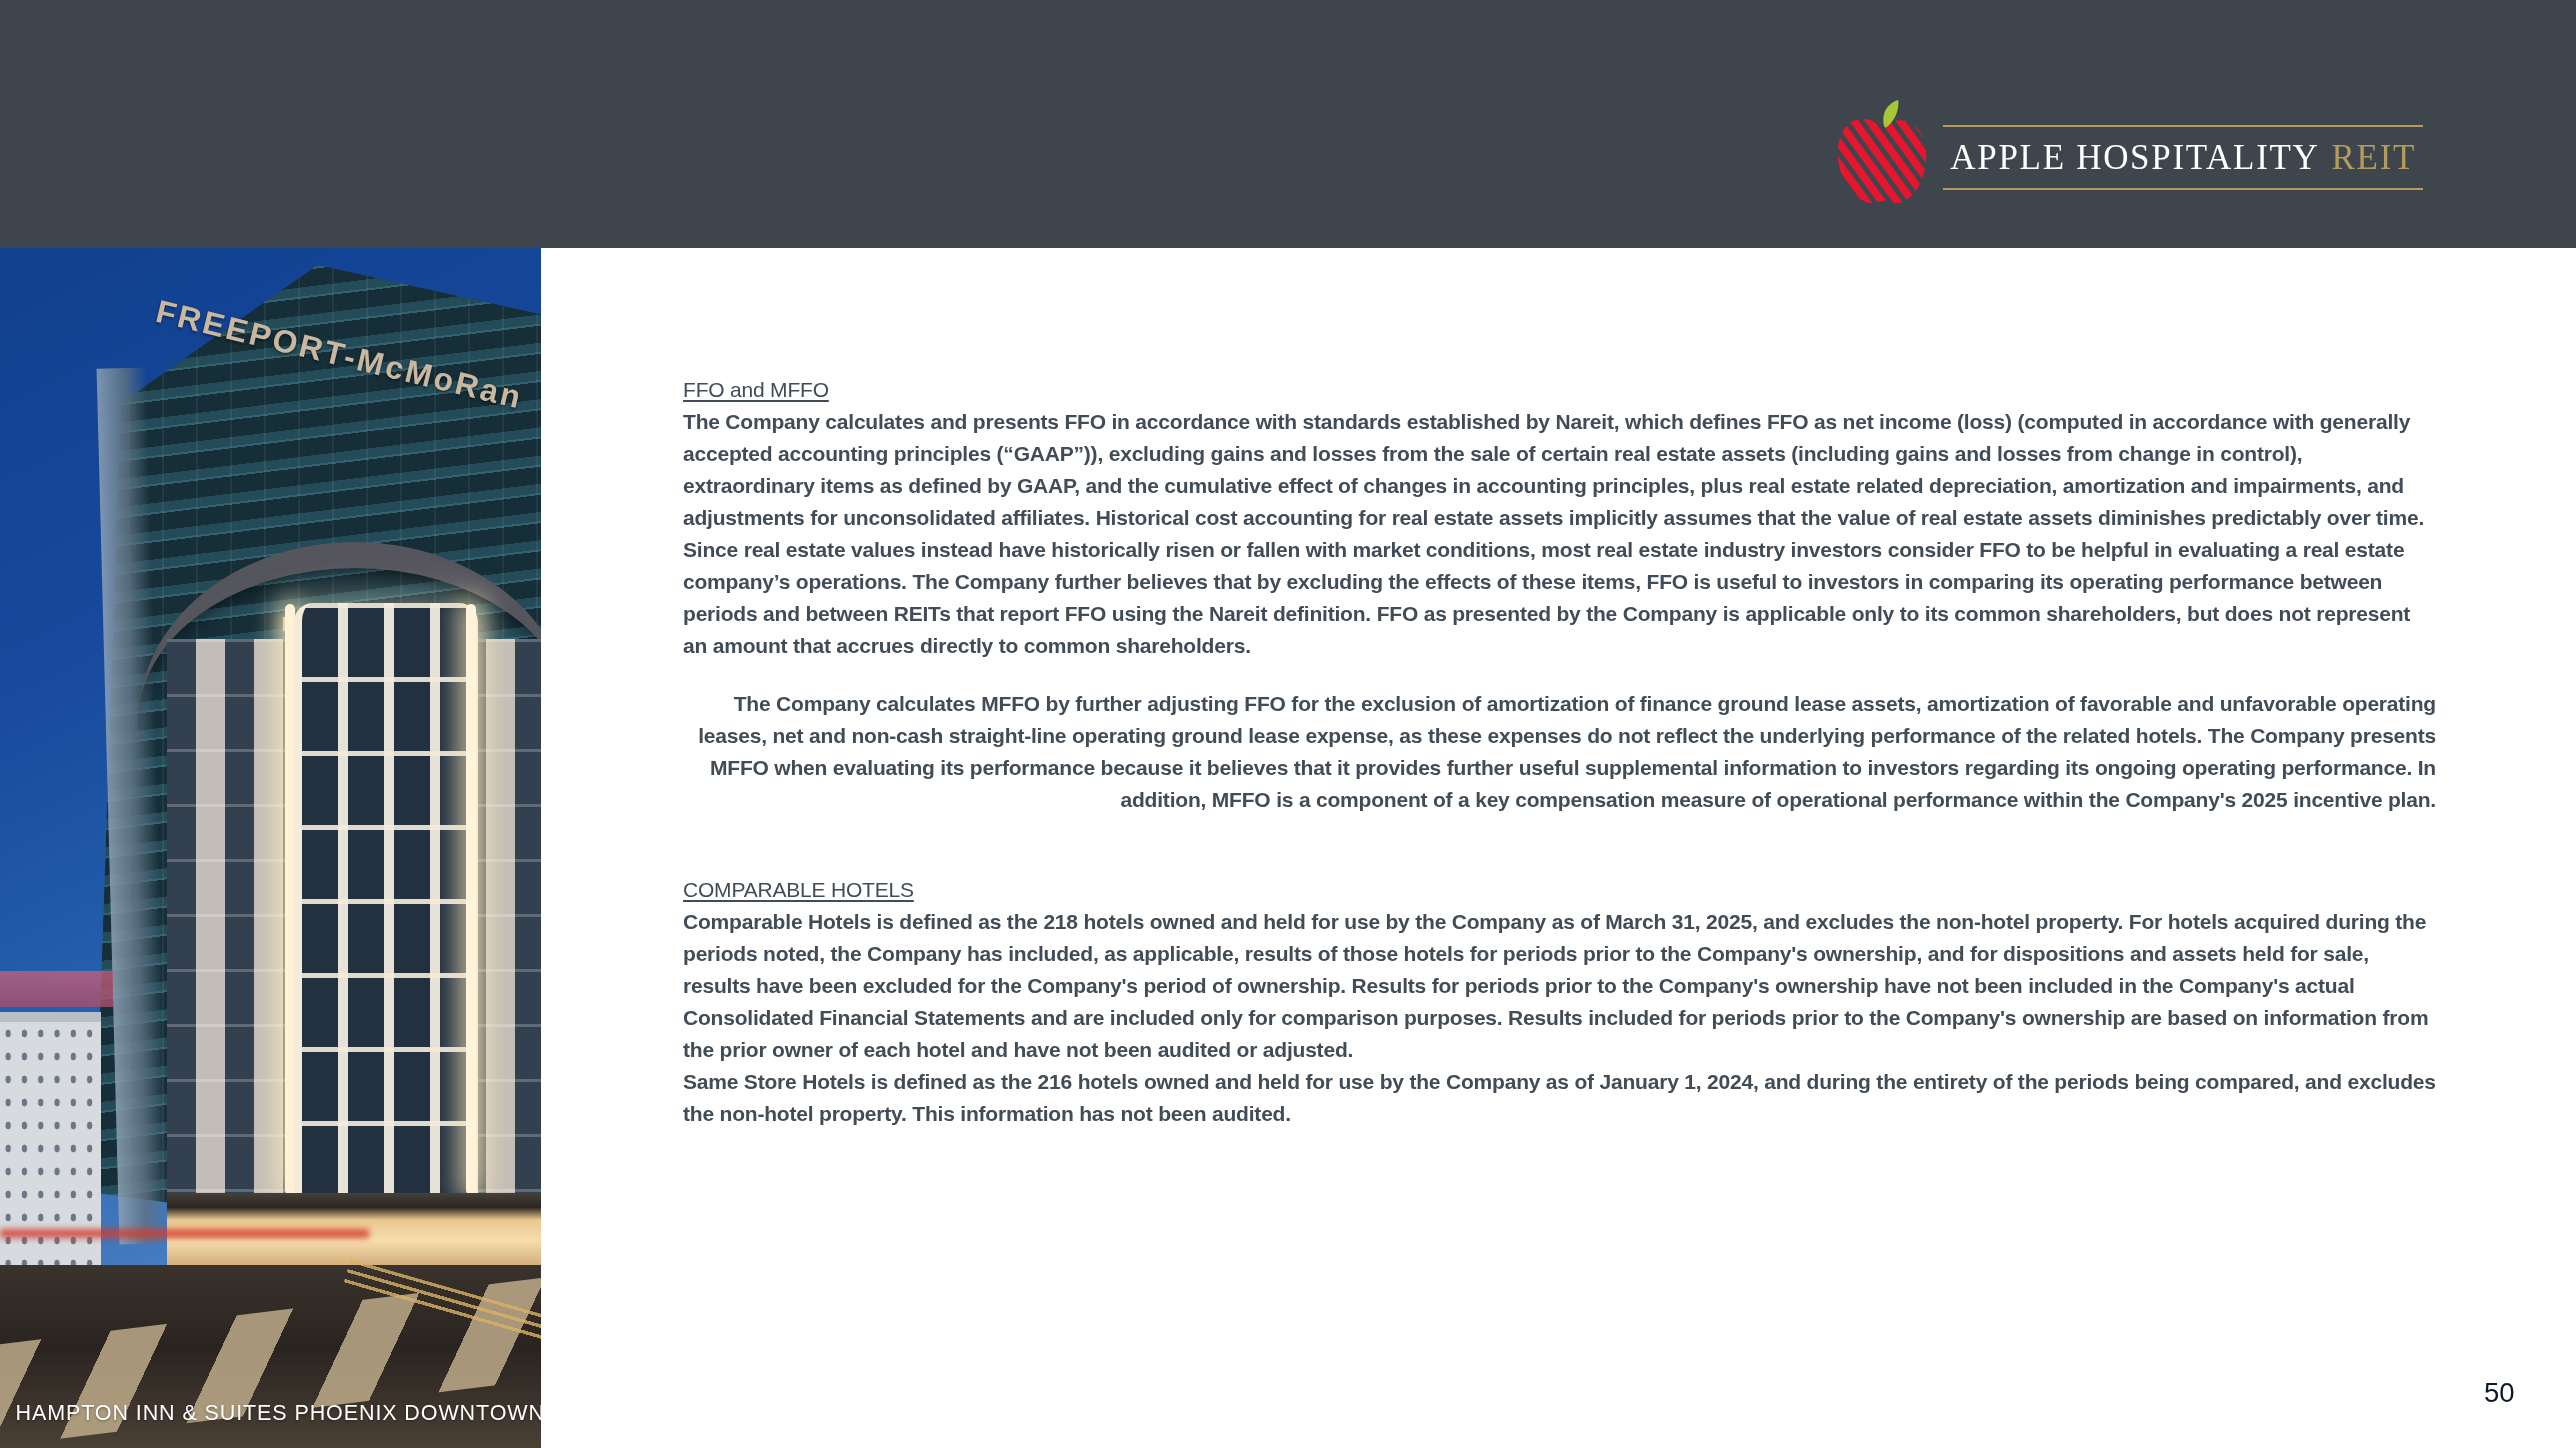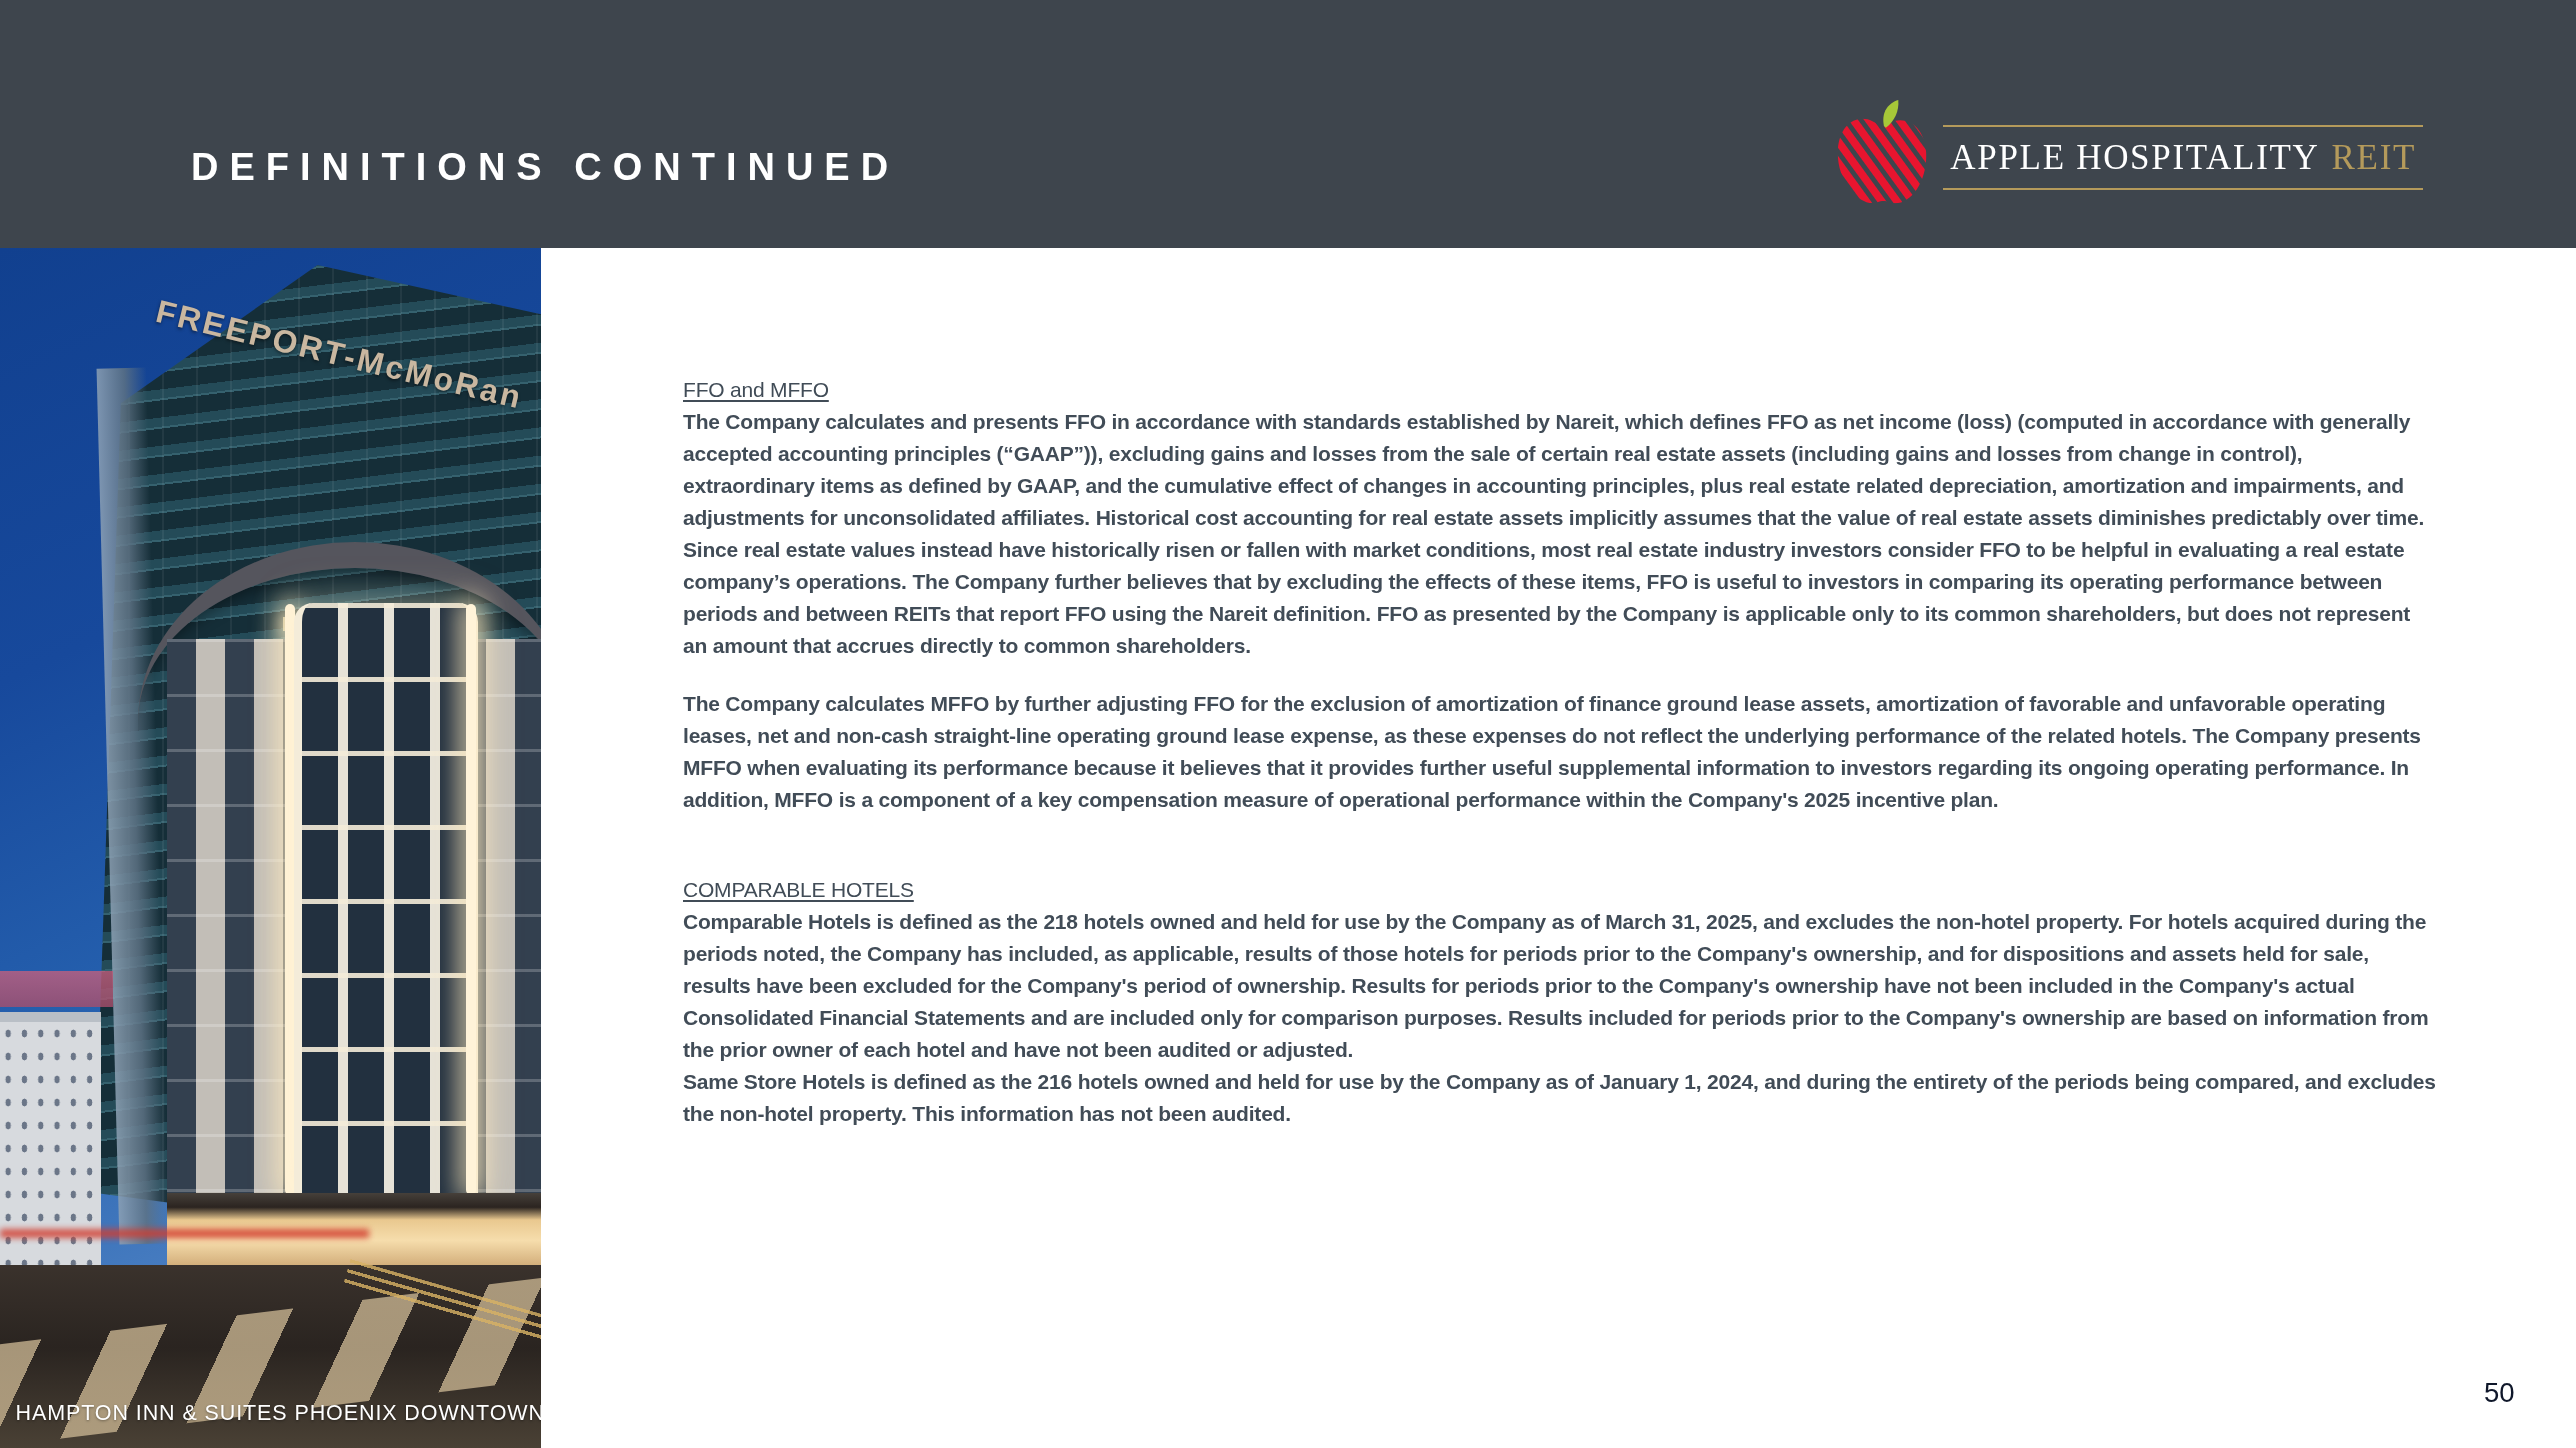--- a/index.html
+++ b/index.html
@@ -97,32 +97,31 @@
 
   
   .content{
     position:absolute;left:683px;top:374px;width:1753px;
     color:#414c57;font-size:21px;line-height:32px;letter-spacing:-0.2px;text-align:left;
   }
   .content p{margin:0;font-weight:bold;}
   .section-heading{
     display:block;font-weight:400;text-decoration:underline;text-underline-offset:3.4px;
   }
-  .gap-para{margin-top:26px !important;}
+  .gap-para{margin-top:26px !important;text-align:right;}
   .gap-section{margin-top:58px;}
 
   .page-number{
     position:absolute;left:2484px;top:1377px;color:#0f172a;font-size:27.5px;
   }
 </style>
 </head>
 <body>
 
 <div class="header">
-  <div class="slide-title">DEFINITIONS CONTINUED</div>
 
   <div class="logo">
     <svg class="apple-svg" viewBox="0 0 100 120" aria-hidden="true">
       <defs>
         <pattern id="appleStripes" patternUnits="userSpaceOnUse" width="13" height="13" patternTransform="rotate(-36)">
           <rect x="0" y="0" width="8" height="13" fill="#e8152f"></rect>
         </pattern>
         <clipPath id="appleClip">
           <path d="M50,30 C32,10 6,20 4,52 C2,84 26,112 45,107 C50,105 53,105 58,107 C78,113 98,86 96,54 C94,22 67,12 50,30 Z"></path>
         </clipPath>

